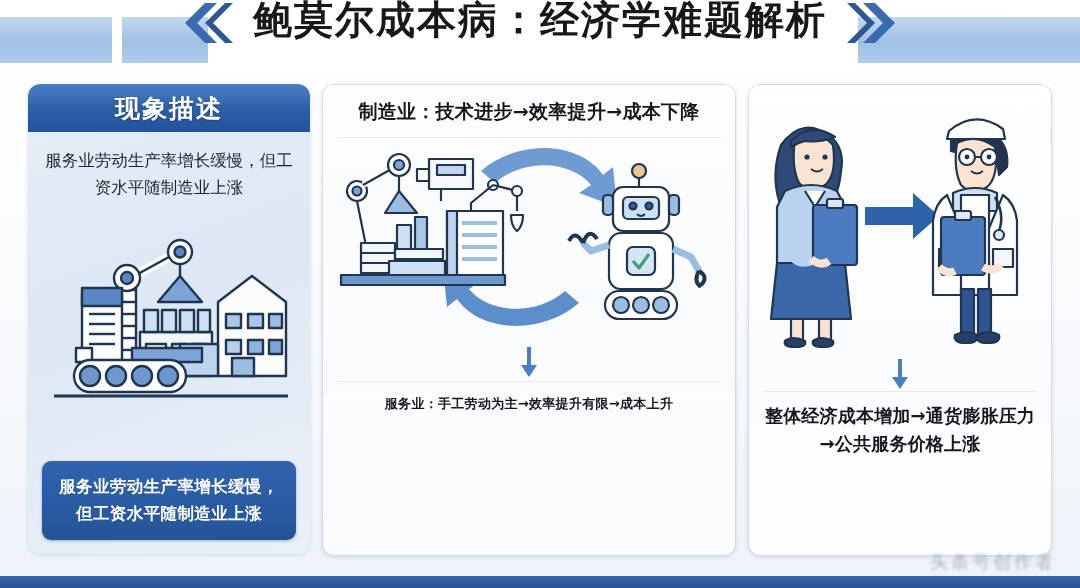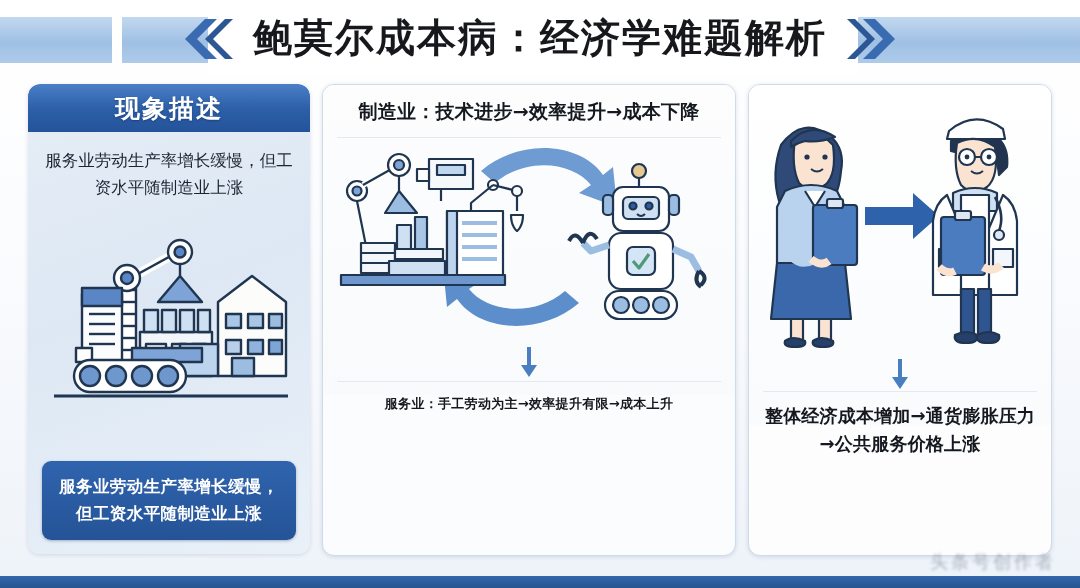--- a/index.html
+++ b/index.html
@@ -37,21 +37,21 @@
   .notch-b { left: 228px; width: 8px; }
 
   
   .title-wrap {
     position: absolute;
     left: 0;
     top: 0;
     width: 1080px;
     height: 78px;
     display: flex;
-    align-items: center;
+    align-items: flex-start;
     justify-content: center;
     gap: 18px;
   }
   .title-plate {
     position: absolute;
     left: 208px;
     top: 4px;
     width: 650px;
     height: 70px;
     background: #ffffff;

